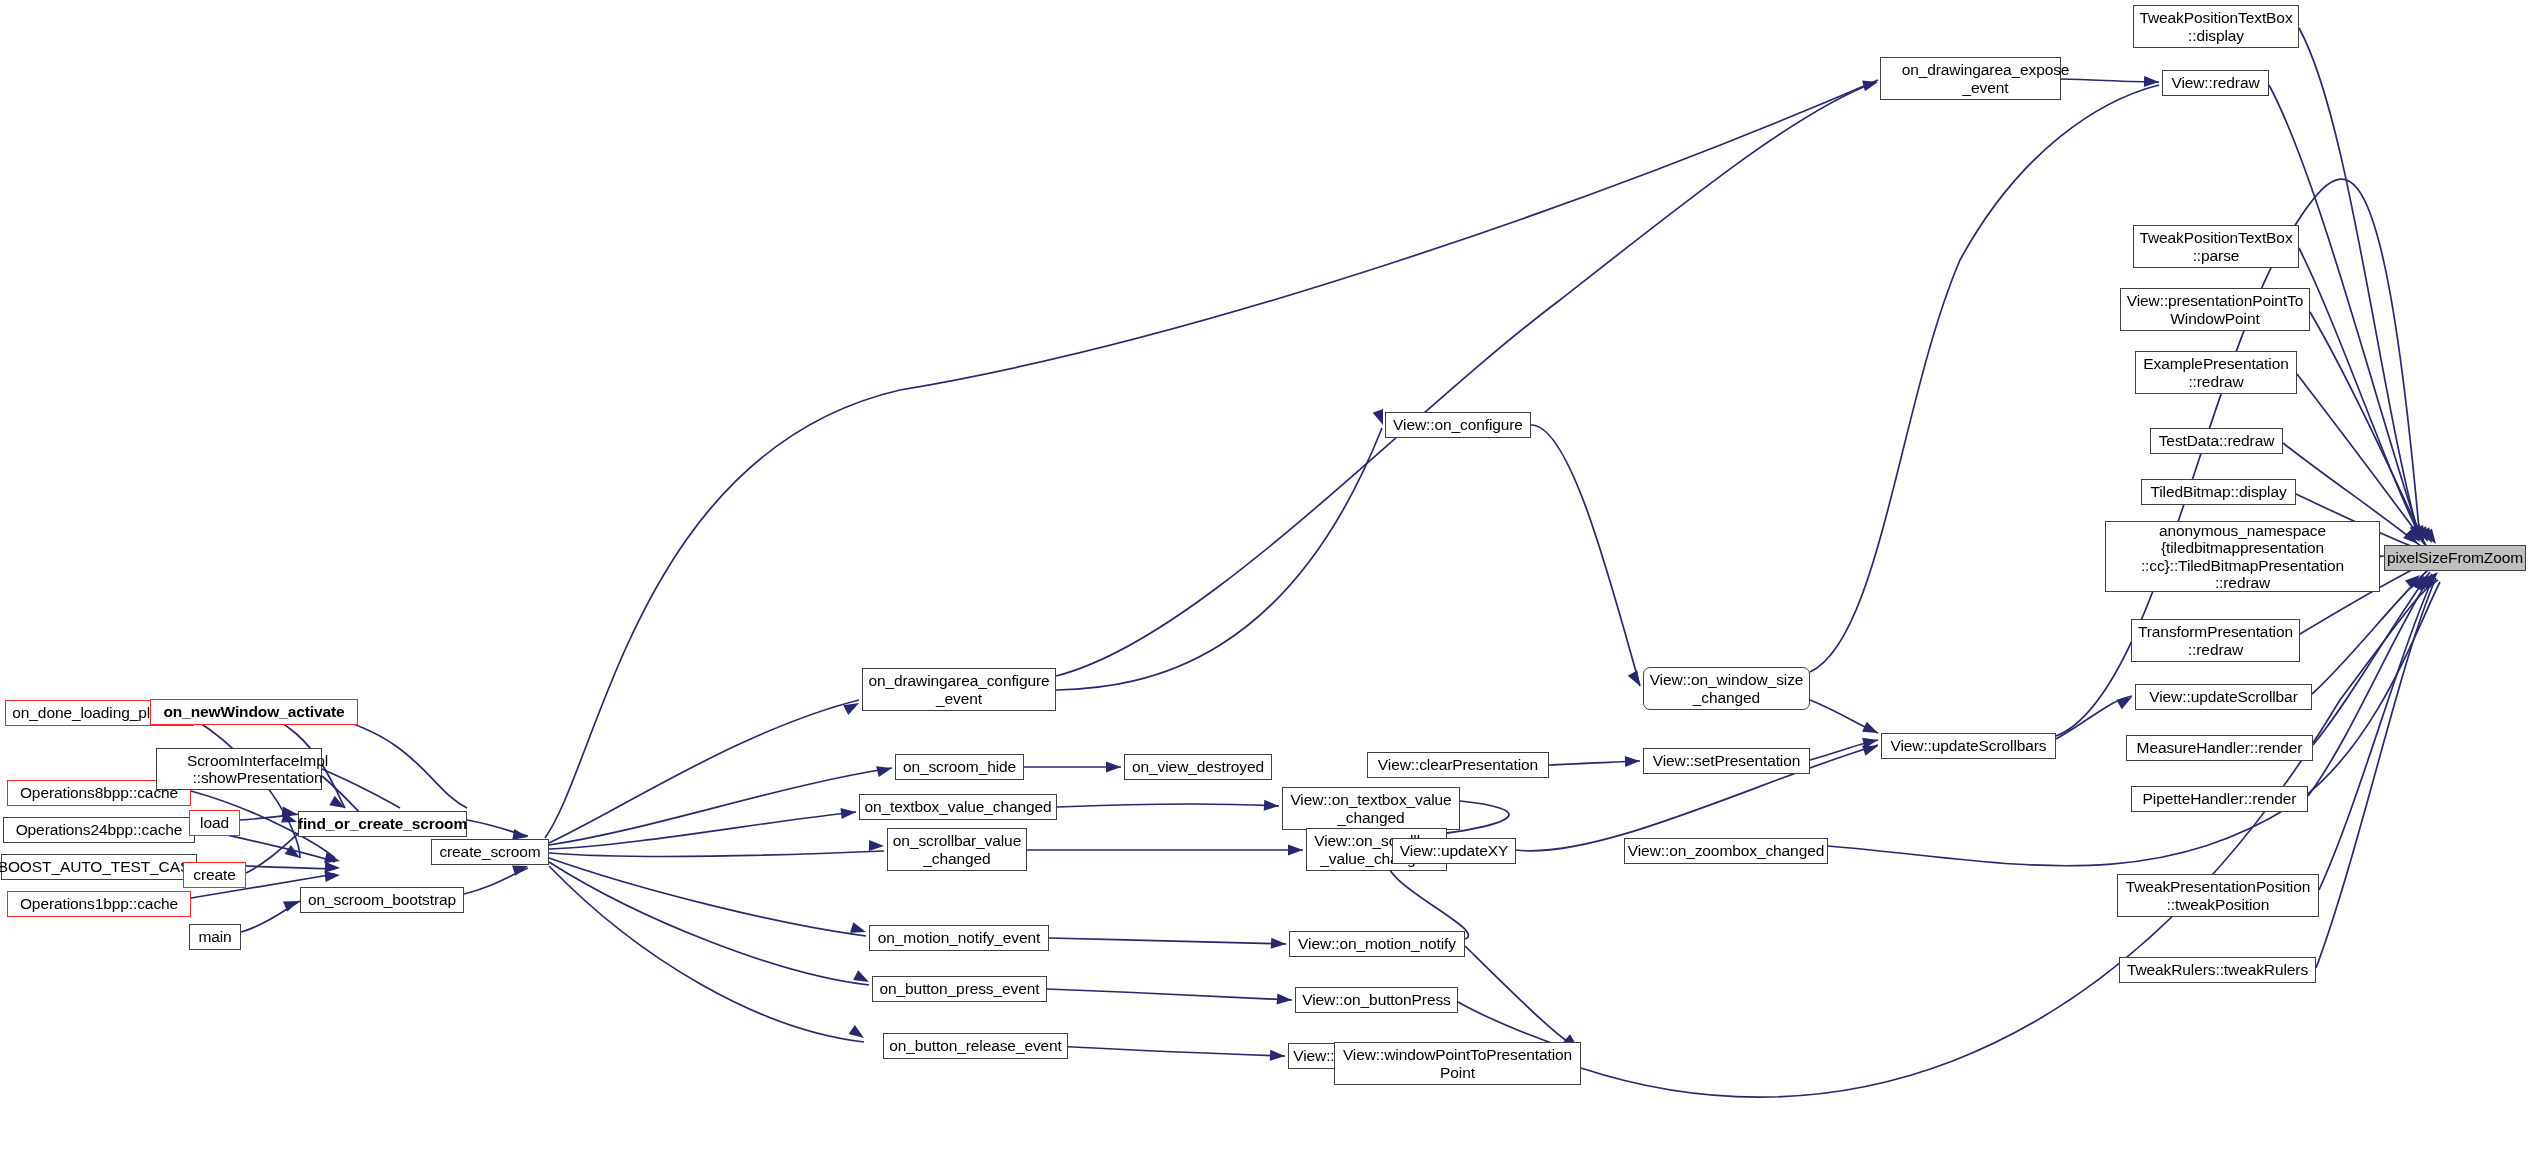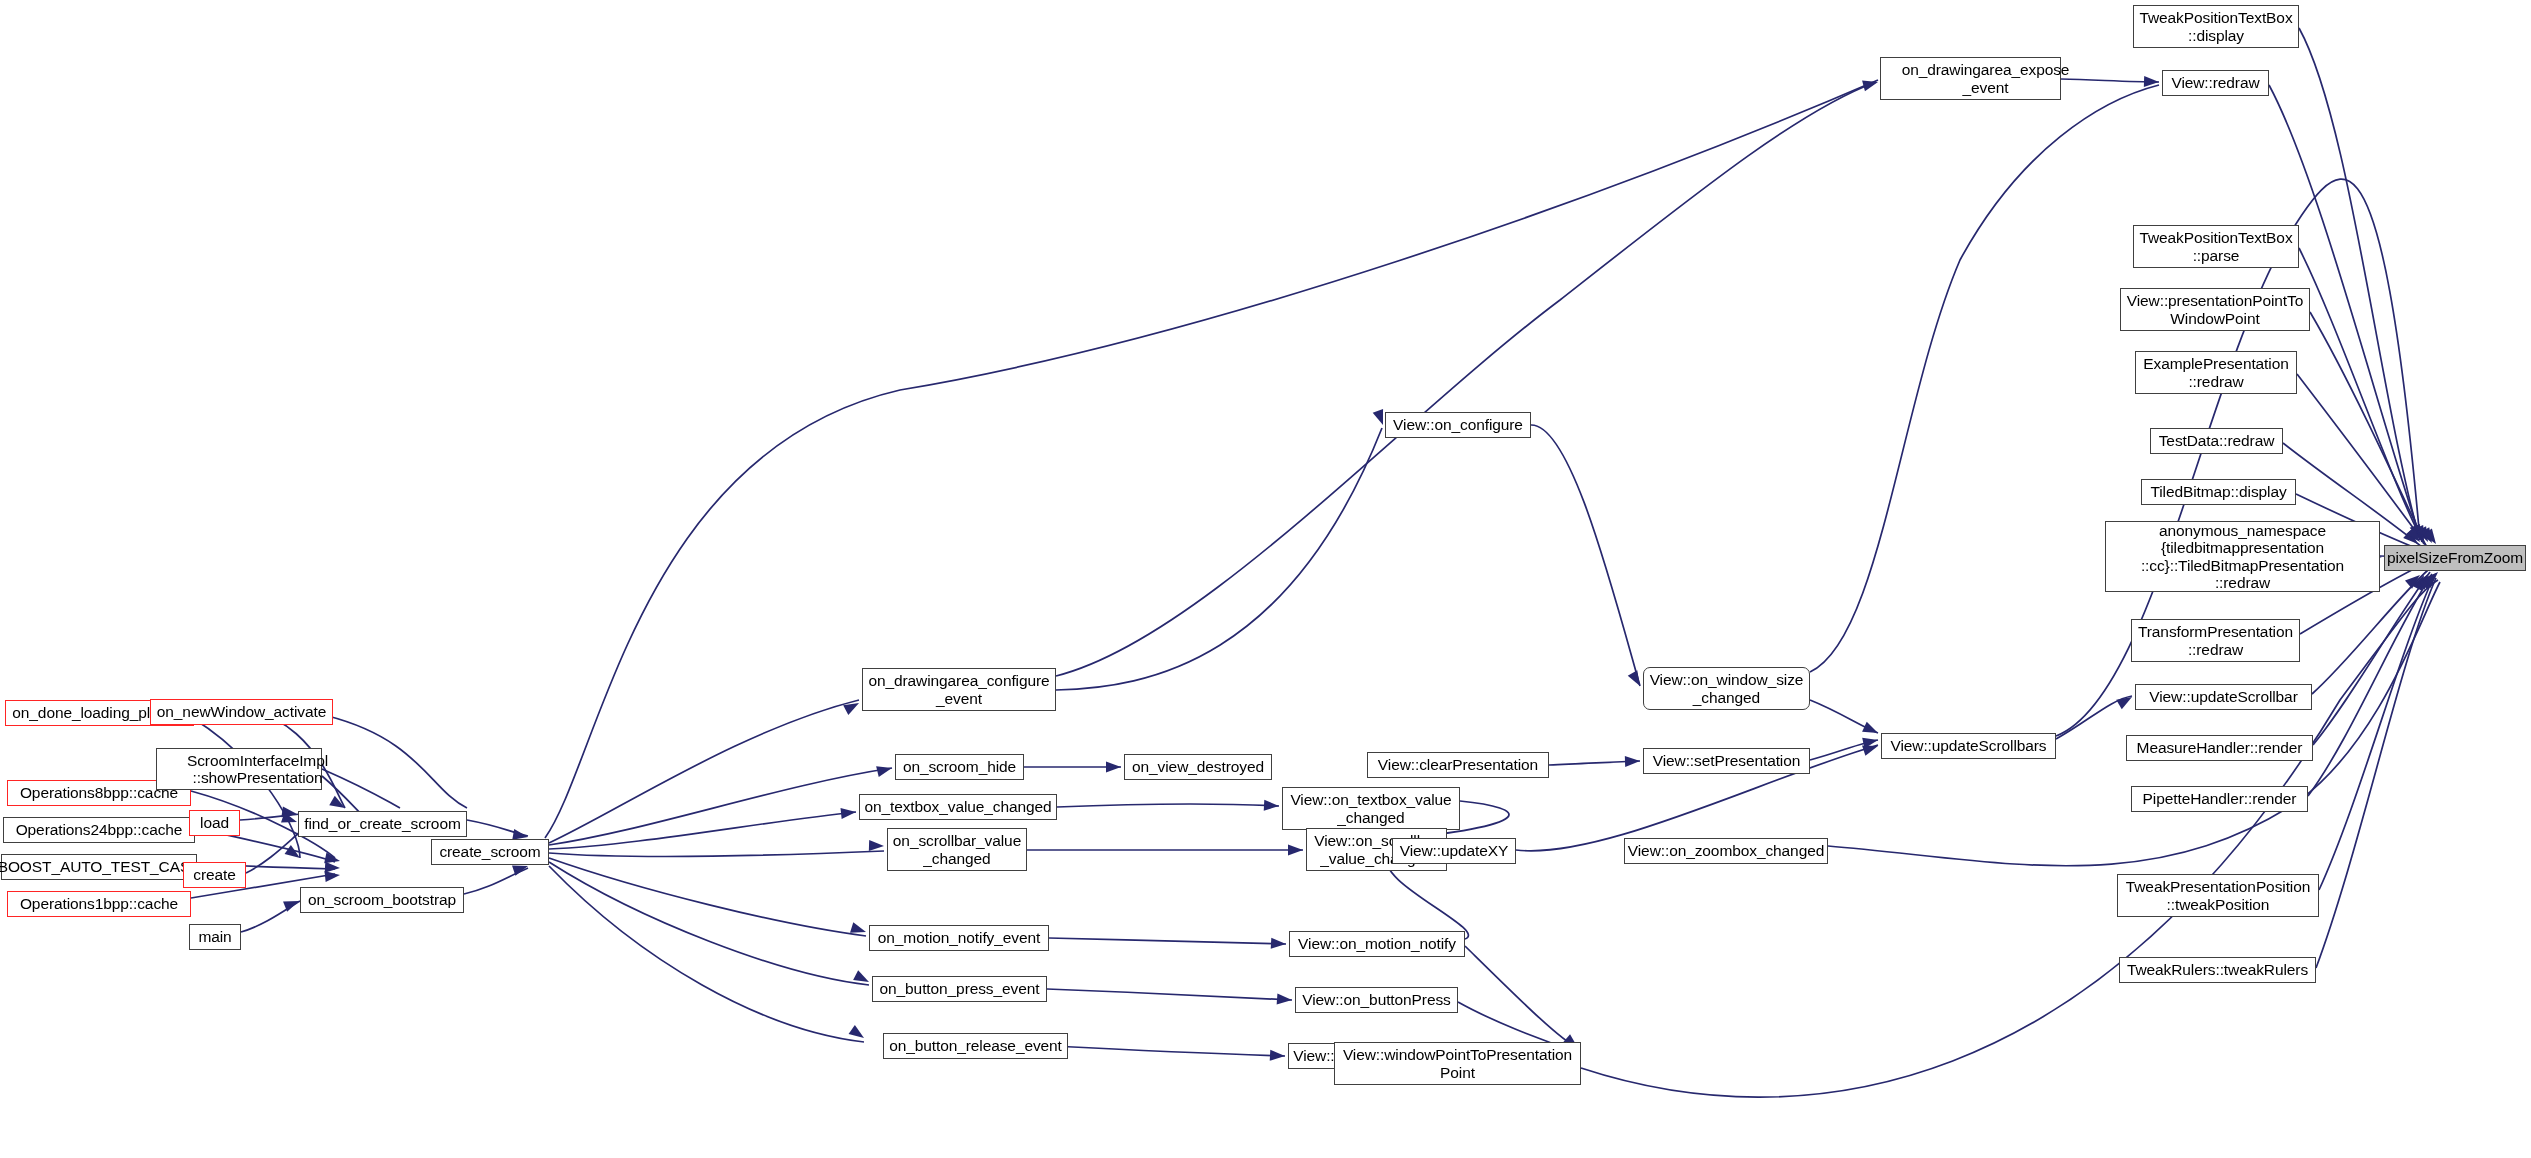--- a/index.html
+++ b/index.html
@@ -171,27 +171,27 @@
         <polygon points="0,0 -15,-5.5 -15,5.5" transform="translate(2438,572) rotate(-45)"></polygon>
         <polygon points="0,0 -15,-5.5 -15,5.5" transform="translate(2420,575) rotate(-40)"></polygon>
       </g>
   </svg>
   <div id="node-layer">
       <div class="node red" style="left: 5px; top: 700px; width: 189px; height: 26px;">on_done_loading_plugins</div>
       <div class="node red" style="left: 7px; top: 780px; width: 184px; height: 26px;">Operations8bpp::cache</div>
       <div class="node" style="left: 3px; top: 817px; width: 192px; height: 26px;">Operations24bpp::cache</div>
       <div class="node" style="left: 1px; top: 854px; width: 196px; height: 26px;">BOOST_AUTO_TEST_CASE</div>
       <div class="node red" style="left: 7px; top: 891px; width: 184px; height: 26px;">Operations1bpp::cache</div>
-      <div class="node red" style="left: 150px; top: 699px; width: 183px; height: 26px;">on_newWindow_activate</div>
+      <div class="node red" style="left: 150px; top: 699px; width: 208px; height: 26px; font-weight: bold;">on_newWindow_activate</div>
       <div class="node" style="left: 156px; top: 748px; width: 166px; height: 42px; padding-left: 40px;">ScroomInterfaceImpl
 ::showPresentation</div>
       <div class="node red" style="left: 189px; top: 810px; width: 51px; height: 26px;">load</div>
       <div class="node red" style="left: 183px; top: 862px; width: 63px; height: 26px;">create</div>
       <div class="node" style="left: 189px; top: 924px; width: 52px; height: 26px;">main</div>
-      <div class="node" style="left: 298px; top: 811px; width: 169px; height: 26px;">find_or_create_scroom</div>
+      <div class="node" style="left: 298px; top: 811px; width: 169px; height: 26px; font-weight: bold;">find_or_create_scroom</div>
       <div class="node" style="left: 300px; top: 887px; width: 164px; height: 26px;">on_scroom_bootstrap</div>
       <div class="node" style="left: 431px; top: 839px; width: 118px; height: 26px;">create_scroom</div>
       <div class="node" style="left: 862px; top: 668px; width: 194px; height: 43px;">on_drawingarea_configure
 _event</div>
       <div class="node" style="left: 895px; top: 754px; width: 129px; height: 26px;">on_scroom_hide</div>
       <div class="node" style="left: 859px; top: 794px; width: 198px; height: 26px;">on_textbox_value_changed</div>
       <div class="node" style="left: 887px; top: 828px; width: 140px; height: 43px;">on_scrollbar_value
 _changed</div>
       <div class="node" style="left: 869px; top: 925px; width: 180px; height: 26px;">on_motion_notify_event</div>
       <div class="node" style="left: 872px; top: 976px; width: 175px; height: 26px;">on_button_press_event</div>

